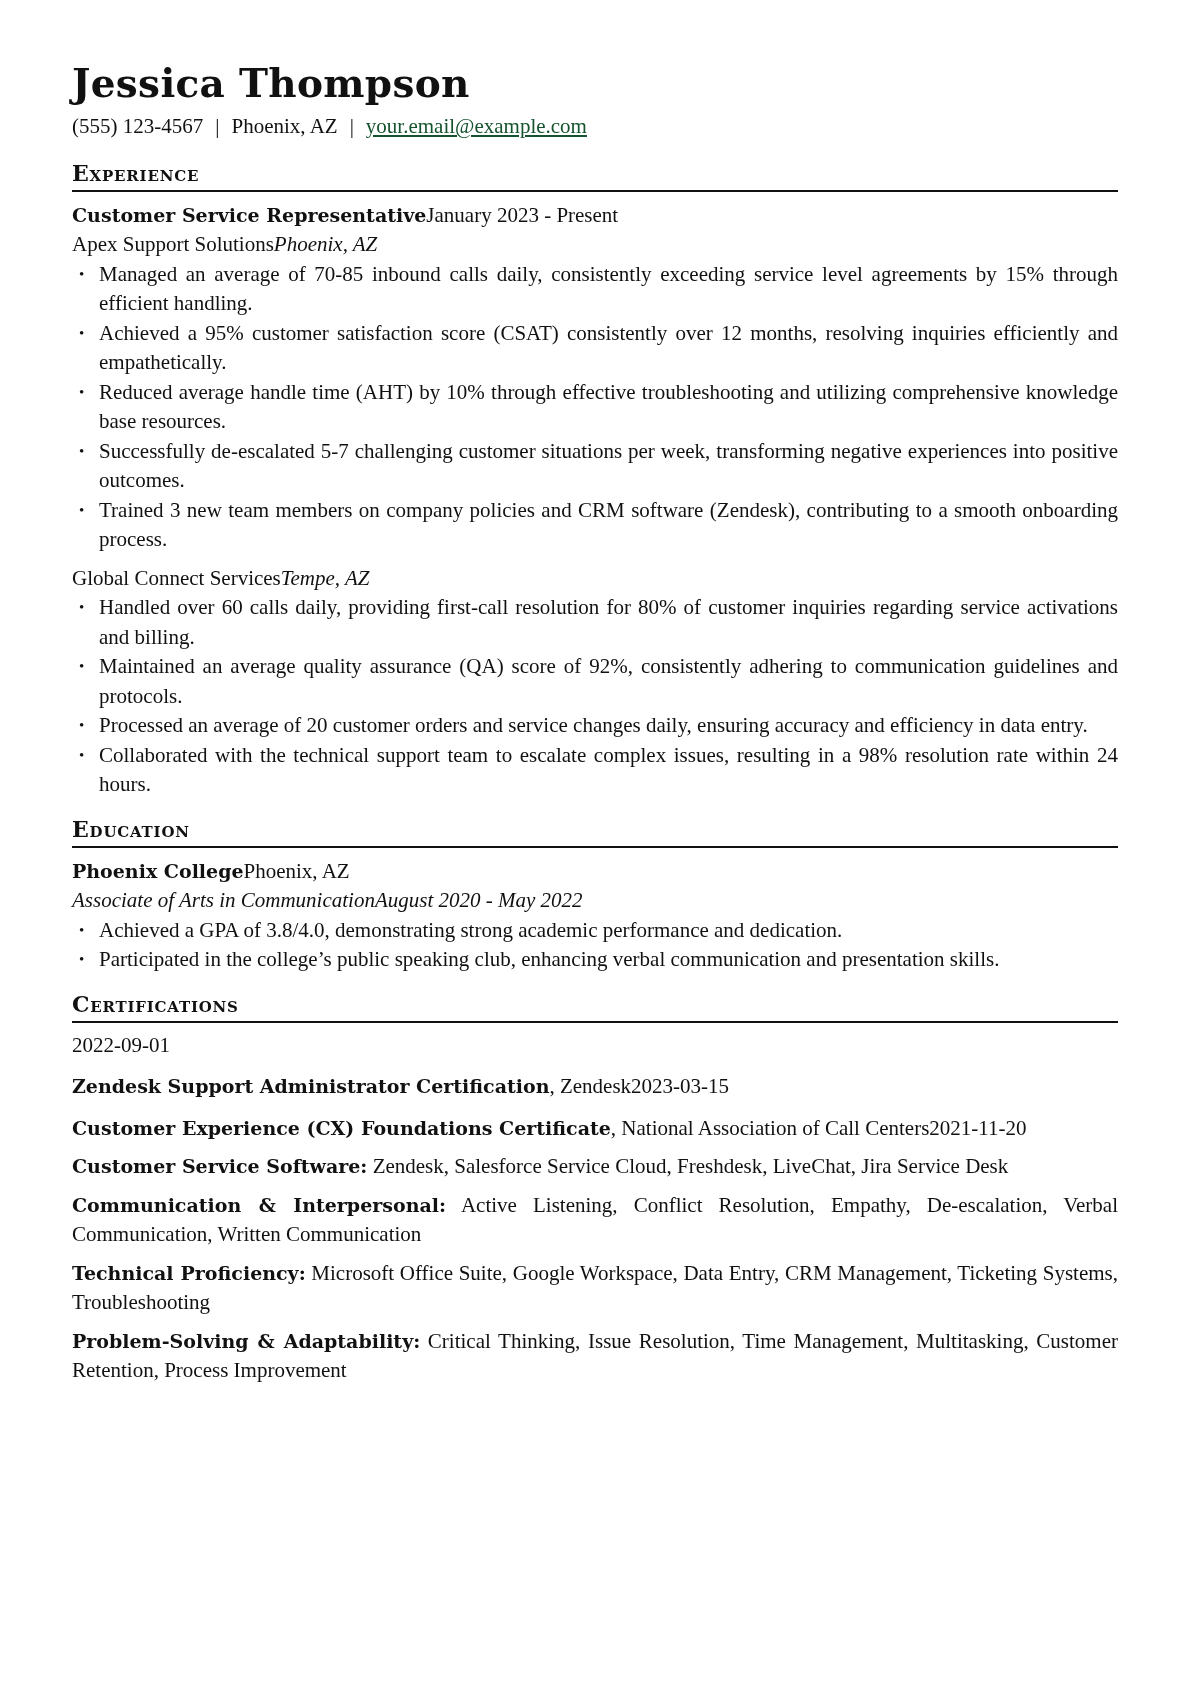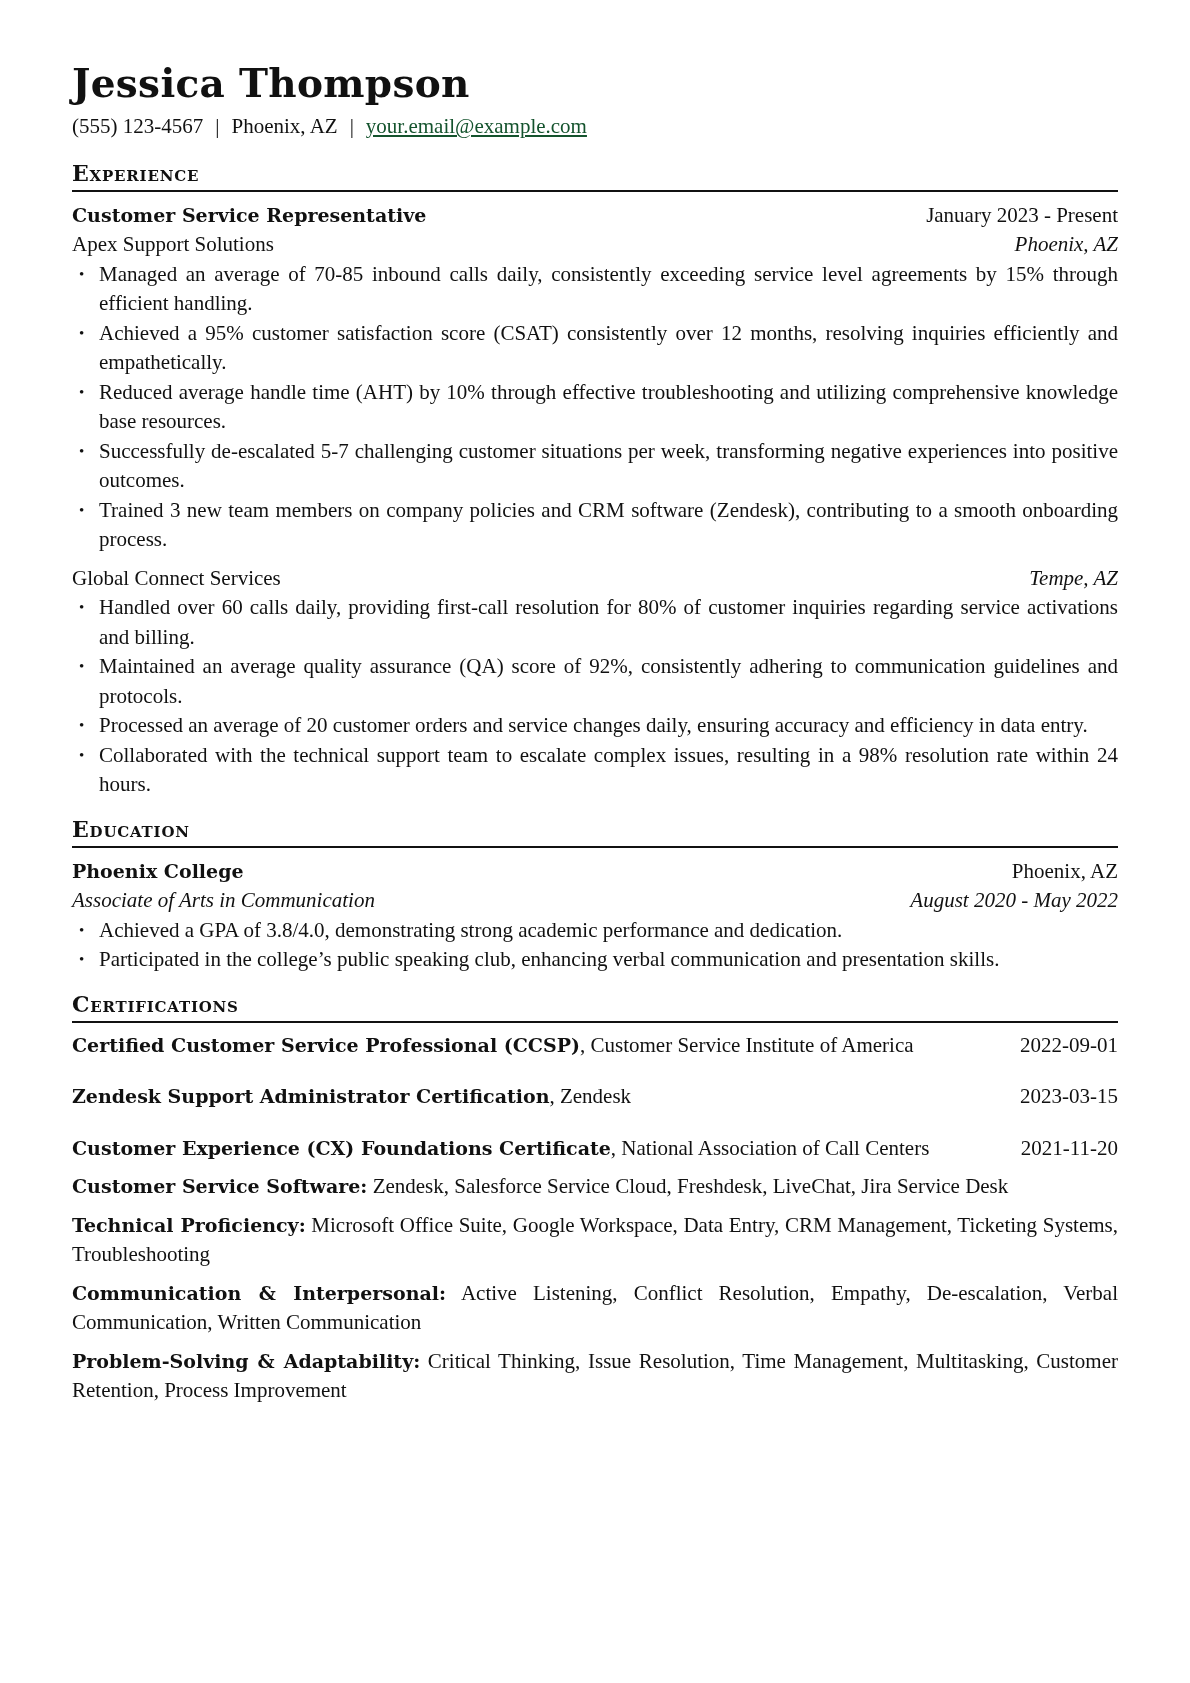--- a/index.html
+++ b/index.html
@@ -31,32 +31,32 @@
     font-weight: bold;
     font-variant: small-caps;
     font-size: 22px;
     letter-spacing: 0.8px;
     line-height: 30px;
     margin: 14px 0 0 0;
     padding-bottom: 2px;
     border-bottom: 2px solid #111111;
   }
   .section-title.first { margin-top: 16px; }
-  .row { display: flex; justify-content: space-between; align-items: baseline; }
+  .row { display: flex; justify-content: flex-start; align-items: baseline; }
   .entry { margin-top: 9px; }
   .title-bold { font-family: "DejaVu Serif", serif; font-weight: bold; font-size: 19px; }
   .italic { font-style: italic; }
   ul.bullets { list-style: none; margin: 0; padding: 0; }
   ul.bullets li {
     position: relative; padding-left: 27px; text-align: justify;
   }
   ul.bullets li .bullet-icon {
     position: absolute; left: 7px; top: 0; font-size: 15px;
   }
-  .cert { margin-top: 22px; }
+  .cert { margin-top: 12px; }
   .cert:first-of-type { margin-top: 8px; }
   .cert .cert-name { font-family: "DejaVu Serif", serif; font-weight: bold; font-size: 19px; }
   .skill { margin-top: 9px; text-align: justify; }
   .skill .skill-cat { font-family: "DejaVu Serif", serif; font-weight: bold; font-size: 19px; }
 </style>
 </head>
 <body>
 
 <div class="page">
 
@@ -110,33 +110,32 @@
     </div>
     <ul class="bullets">
       <li><span class="bullet-icon">•</span><span>Achieved a GPA of 3.8/4.0, demonstrating strong academic performance and dedication.</span></li>
       <li><span class="bullet-icon">•</span><span>Participated in the college’s public speaking club, enhancing verbal communication and presentation skills.</span></li>
     </ul>
   </div>
 
   <div class="section-title">Certifications</div>
   <div>
     <div class="row cert">
-      <span><span class="cert-name">Certified Customer Service Professional (CCSP)</span><span>, Customer Service Institute of America</span></span>
       <span>2022-09-01</span>
     </div>
     <div class="row cert">
       <span><span class="cert-name">Zendesk Support Administrator Certification</span><span>, Zendesk</span></span>
       <span>2023-03-15</span>
     </div>
     <div class="row cert">
       <span><span class="cert-name">Customer Experience (CX) Foundations Certificate</span><span>, National Association of Call Centers</span></span>
       <span>2021-11-20</span>
     </div>
   </div>
 
   <div>
     <div class="skill"><span class="skill-cat">Customer Service Software:</span><span> Zendesk, Salesforce Service Cloud, Freshdesk, LiveChat, Jira Service Desk</span></div>
+    <div class="skill"><span class="skill-cat">Communication &amp; Interpersonal:</span><span> Active Listening, Conflict Resolution, Empathy, De-escalation, Verbal Communication, Written Communication</span></div>
     <div class="skill"><span class="skill-cat">Technical Proficiency:</span><span> Microsoft Office Suite, Google Workspace, Data Entry, CRM Management, Ticketing Systems, Troubleshooting</span></div>
-    <div class="skill"><span class="skill-cat">Communication &amp; Interpersonal:</span><span> Active Listening, Conflict Resolution, Empathy, De-escalation, Verbal Communication, Written Communication</span></div>
     <div class="skill"><span class="skill-cat">Problem-Solving &amp; Adaptability:</span><span> Critical Thinking, Issue Resolution, Time Management, Multitasking, Customer Retention, Process Improvement</span></div>
   </div>
 
 </div>
 
 </body></html>

